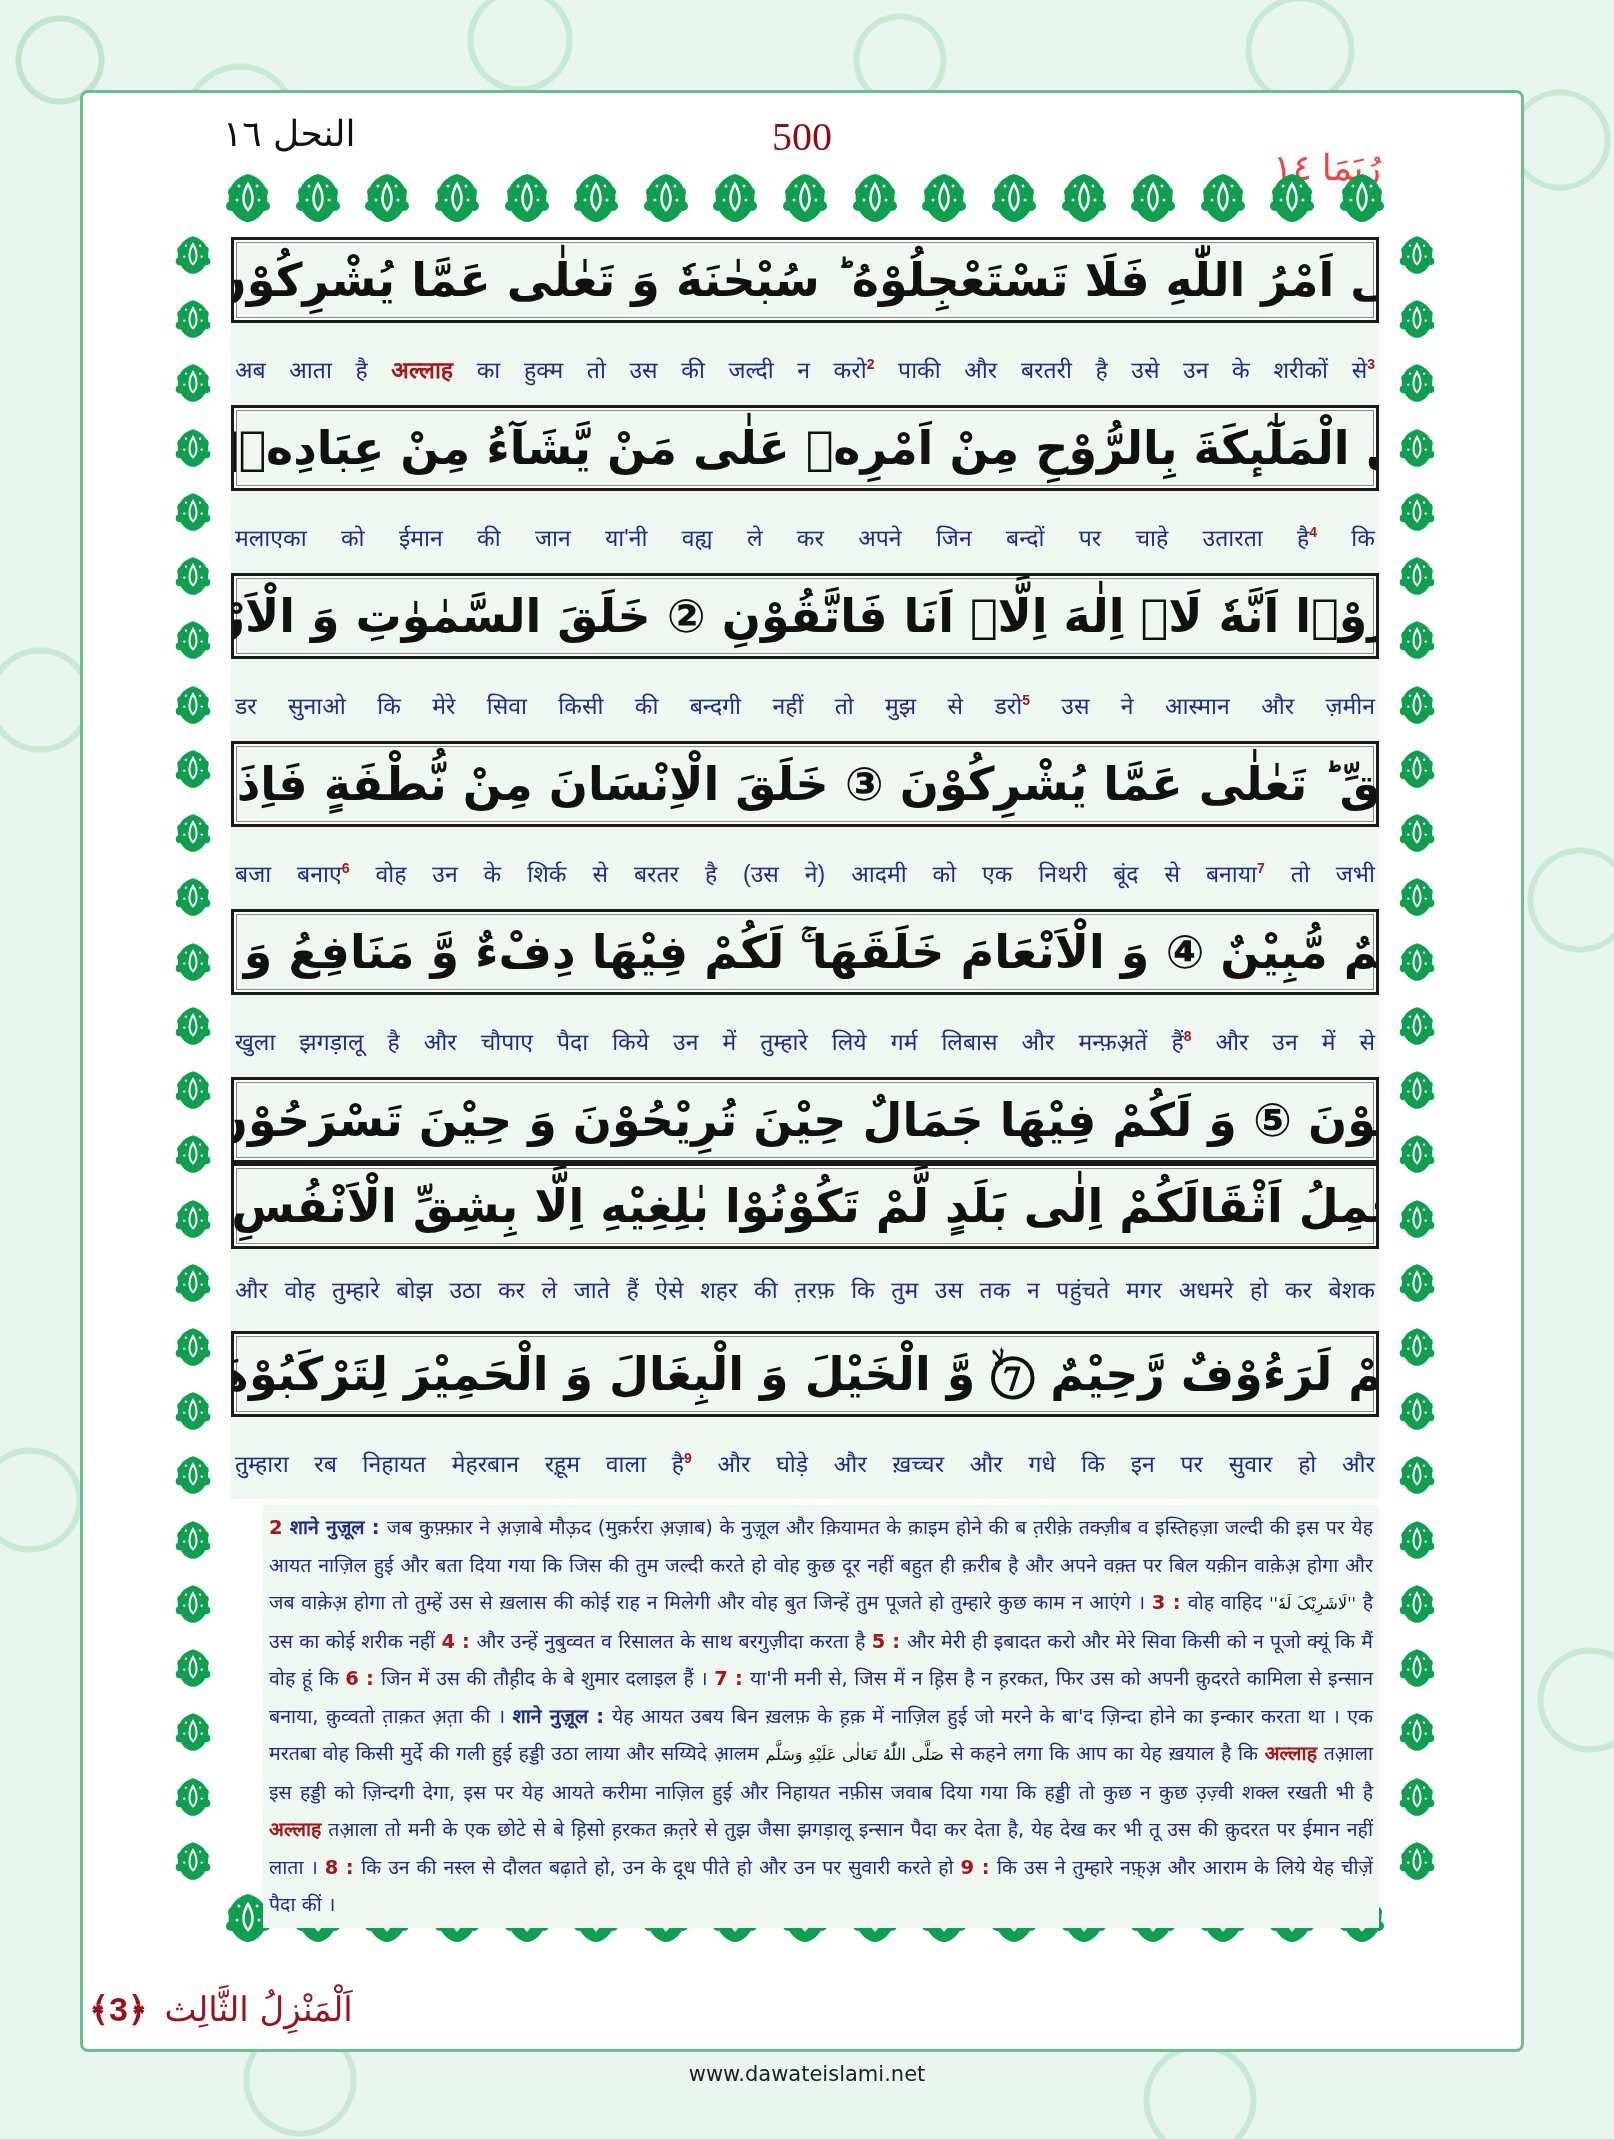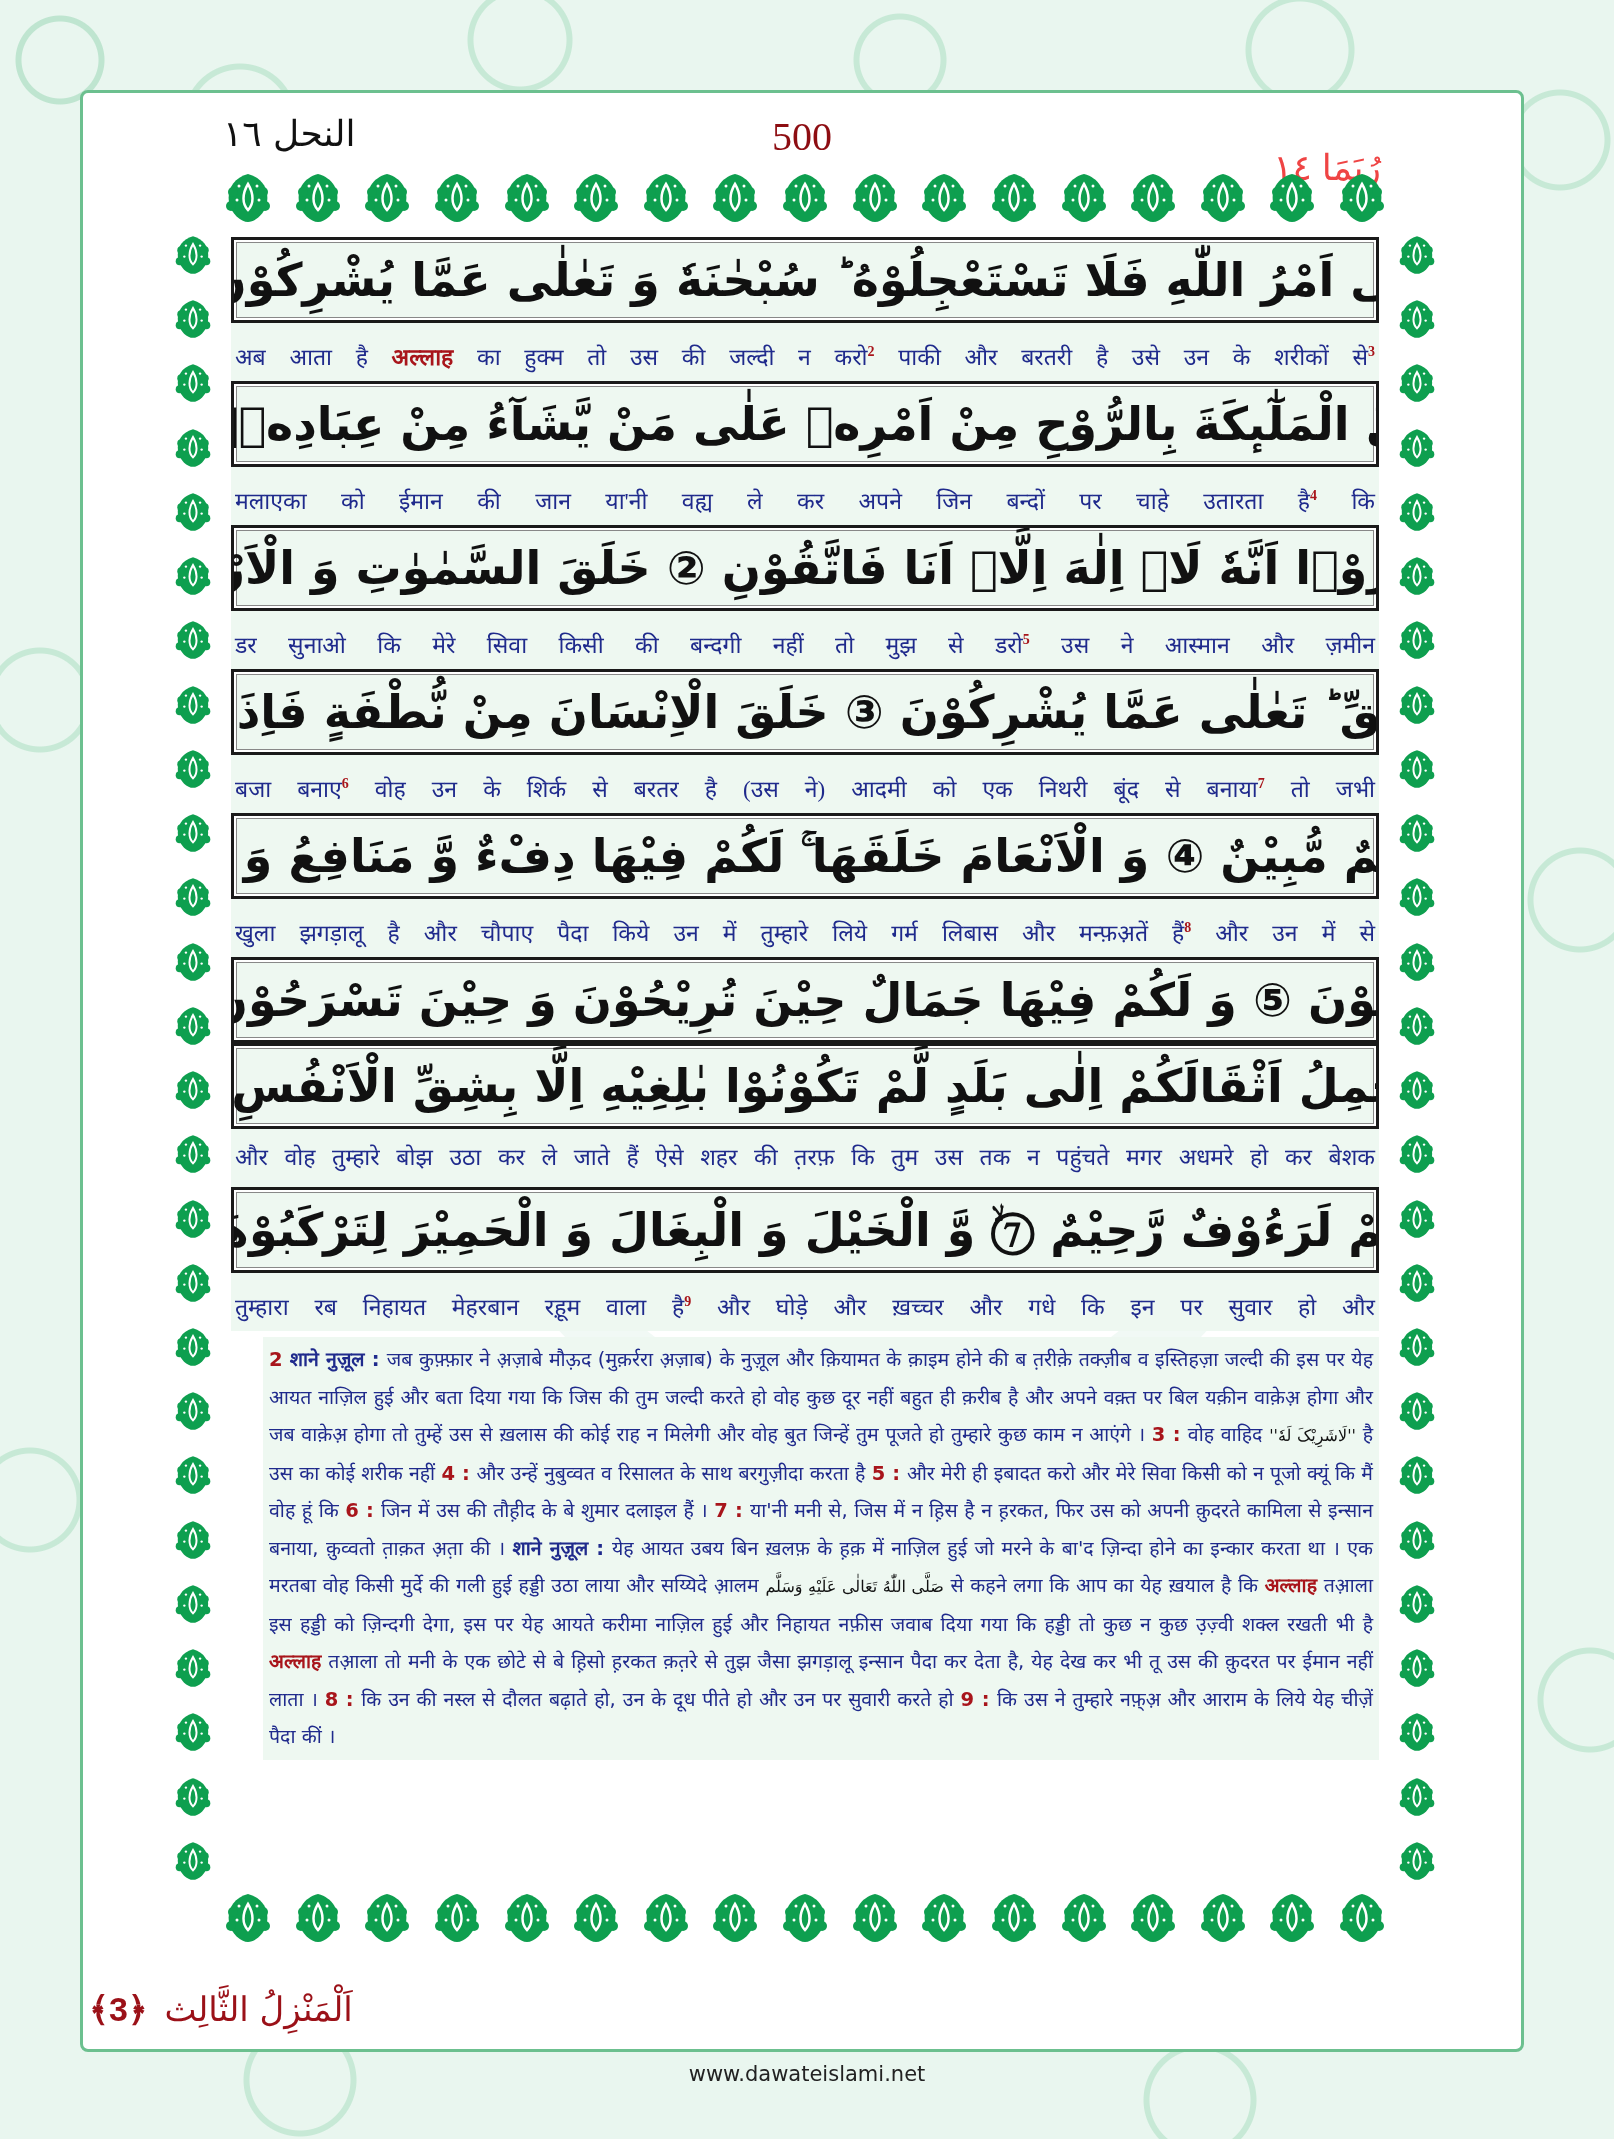--- a/index.html
+++ b/index.html
@@ -46,22 +46,22 @@
   .content { position:absolute; left:68px; right:68px; top:74px; bottom:74px; }
   .verse-box {
     height:86px; border:3px solid #1a1a1a; background:#eef8f1; box-sizing:border-box;
     box-shadow:inset 0 0 0 2px #ffffff, inset 0 0 0 3px #888;
     display:flex; align-items:center; justify-content:center;
     font-family:"DejaVu Sans", sans-serif; font-weight:bold; font-size:46px; color:#111; direction:rtl;
     overflow:hidden; white-space:nowrap; padding:0 14px;
   }
   .trans {
     height:58px; line-height:58px; background:#eef8f1;
-    font-family:Liberation Serif, serif; font-size:23px; color:#1f2a8c;
-    white-space:nowrap; overflow:hidden; text-align:justify; text-align-last:justify; padding:0 4px;
+    font-family:Liberation Sans, sans-serif; font-size:23px; color:#1f2a8c;
+    white-space:nowrap; overflow:hidden; text-align:justify; text-align-last:justify; padding:12px 4px;
   }
   .trans .allah { color:#a8151b; font-weight:bold; }
   .trans sup { color:#a8151b; font-weight:bold; font-size:14px; }
   .notes {
     margin-top:6px; background:#eef8f1; padding:4px 6px;
     font-family:"DejaVu Sans", sans-serif; font-size:19.5px; line-height:37.5px; color:#1f2a8c;
     text-align:justify;
     margin-left:32px;
   }
   .notes .num { color:#a8151b; font-weight:bold; }

